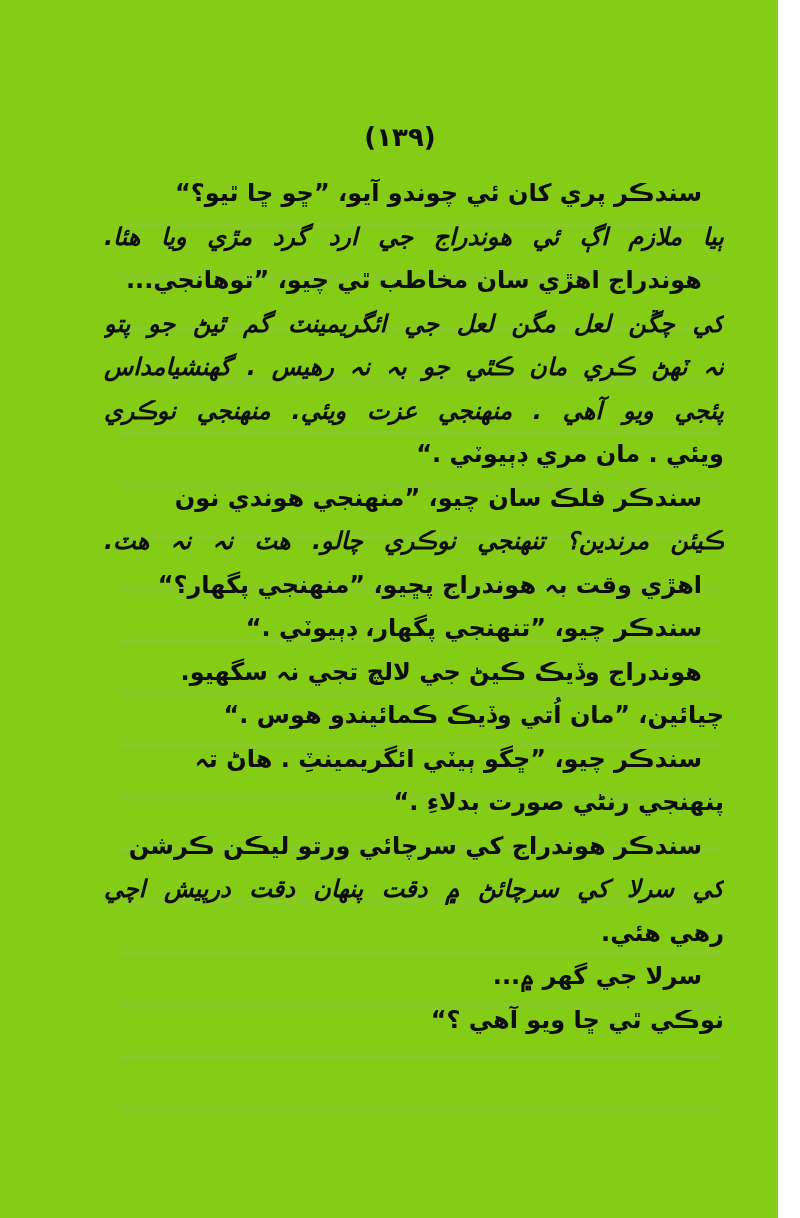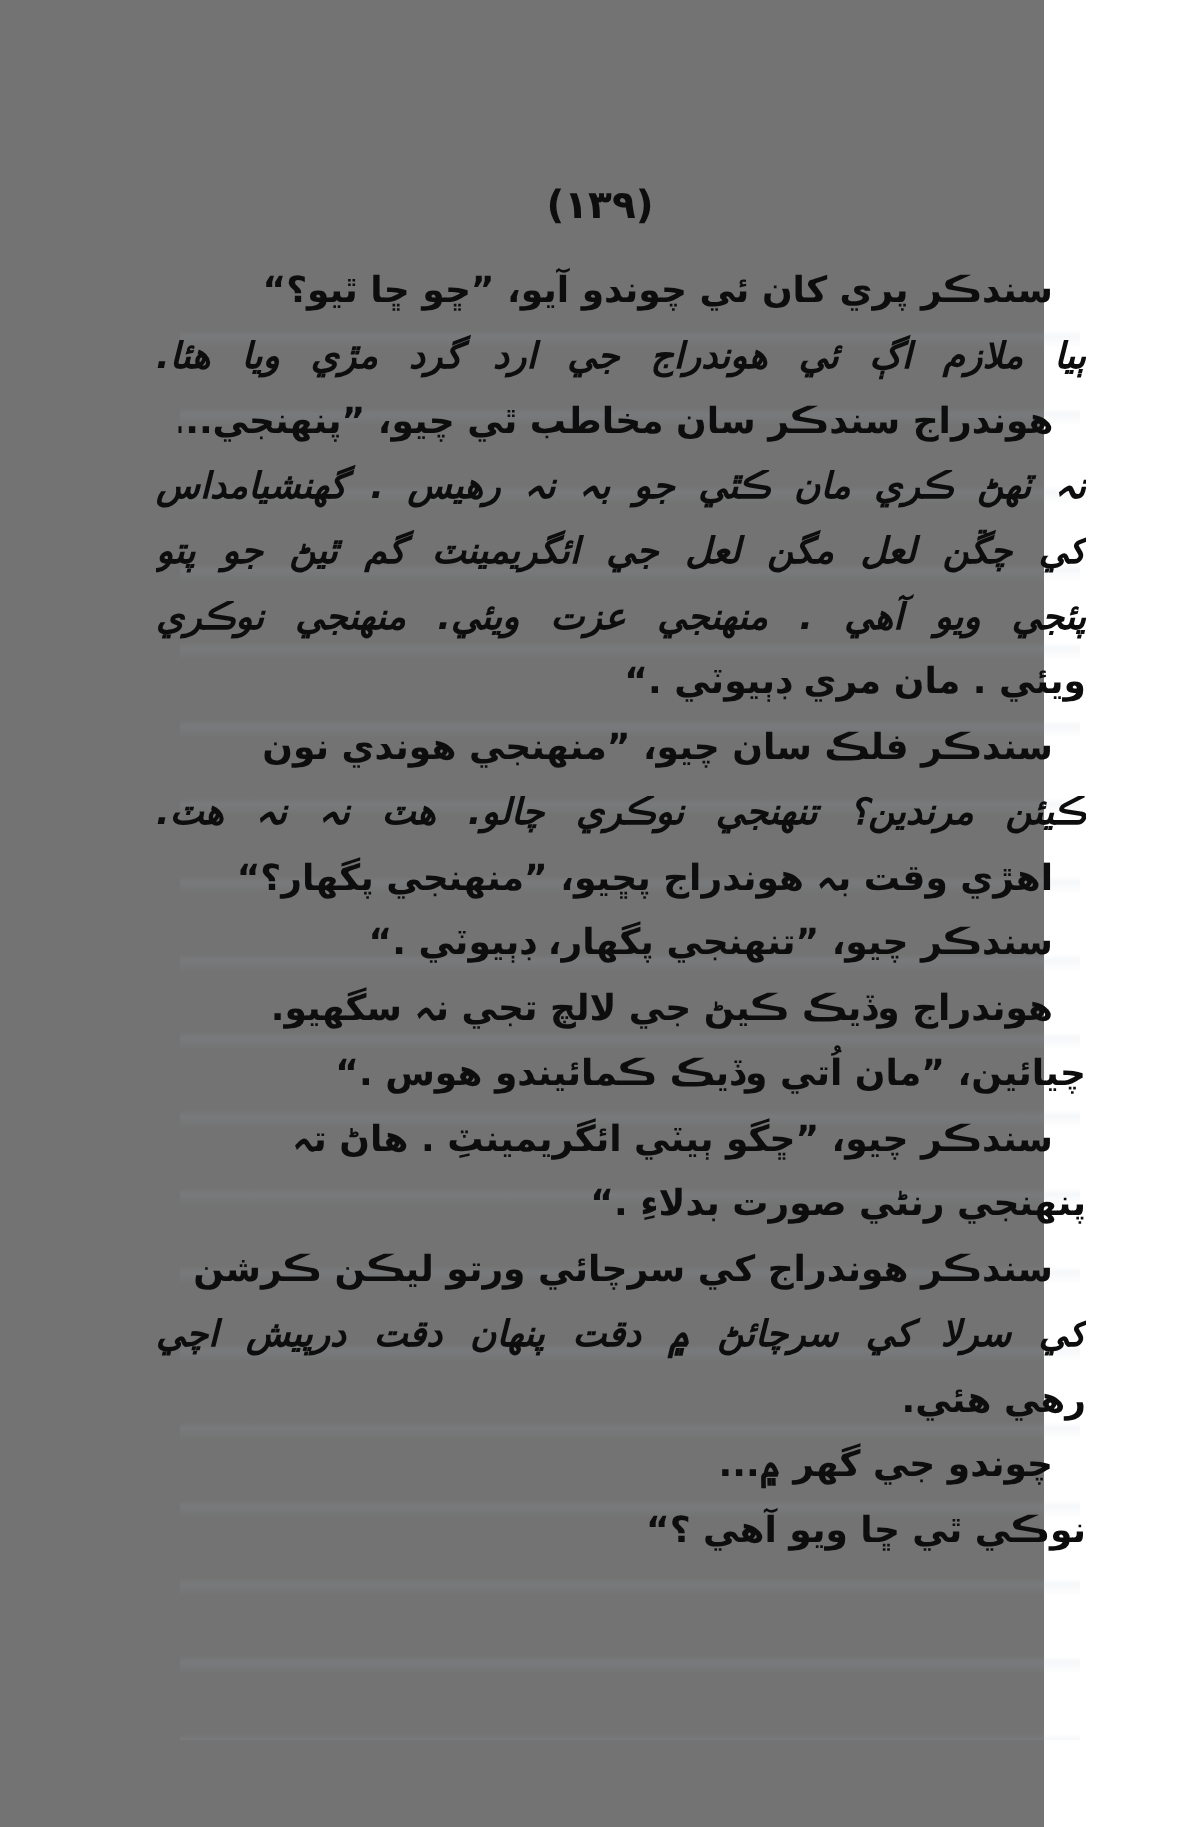--- a/index.html
+++ b/index.html
@@ -11,23 +11,23 @@
       width: 800px;
       height: 1218px;
       position: relative;
       overflow: hidden;
       font-family: "DejaVu Sans", sans-serif;
       color: #111111;
     }
     .page {
       position: absolute;
       left: 0; top: 0;
-      width: 696px;
+      width: 778px;
       height: 1218px;
-      background: #737373;
+      background: #84cc16;
     }
     .bleed {
       position: absolute;
       left: 120px;
       top: 180px;
       width: 600px;
       height: 980px;
       background:
         repeating-linear-gradient(180deg, rgba(170,180,200,0) 0px, rgba(170,180,200,0) 40px, rgba(170,180,200,0.10) 44px, rgba(170,180,200,0) 52px);
       pointer-events: none;
@@ -75,32 +75,32 @@
 <body>
 
 <div class="page">
   <div class="bleed"></div>
 
   <div class="page-number">(١٣٩)</div>
 
   <div class="text-block">
     <div class="line indent">سندڪر پري کان ئي چوندو آيو، ”ڇو ڇا ٿيو؟“</div>
     <div class="line justify">ٻيا ملازم اڳ ئي هوندراج جي ارد گرد مڙي ويا هئا.</div>
-    <div class="line indent">هوندراج سندڪر سان مخاطب ٿي چيو، ”پنهنجي...</div>
+    <div class="line indent">هوندراج اهڙي سان مخاطب ٿي چيو، ”توهانجي...</div>
+    <div class="line justify">کي چڱن لعل مگن لعل جي ائگريمينٽ گم ٿيڻ جو پتو</div>
     <div class="line justify">نہ ٽهڻ ڪري مان ڪٿي جو بہ نہ رهيس . گهنشيامداس</div>
-    <div class="line justify">کي چڱن لعل مگن لعل جي ائگريمينٽ گم ٿيڻ جو پتو</div>
     <div class="line justify">پئجي ويو آهي . منهنجي عزت ويئي. منهنجي نوڪري</div>
     <div class="line">ويئي . مان مري ڊٻيوٽي .“</div>
     <div class="line indent">سندڪر فلڪ سان چيو، ”منهنجي هوندي نون</div>
     <div class="line justify">ڪيئن مرندين؟ تنهنجي نوڪري چالو. هٽ نہ نہ هٽ.</div>
     <div class="line indent">اهڙي وقت بہ هوندراج پڇيو، ”منهنجي پگهار؟“</div>
     <div class="line indent">سندڪر چيو، ”تنهنجي پگهار، ڊٻيوٽي .“</div>
     <div class="line indent">هوندراج وڏيڪ ڪيڻ جي لالچ تجي نہ سگهيو.</div>
     <div class="line">چيائين، ”مان اُتي وڏيڪ ڪمائيندو هوس .“</div>
     <div class="line indent">سندڪر چيو، ”ڇگو ٻيٽي ائگريمينٽِ . هاڻ تہ</div>
     <div class="line">پنهنجي رنڻي صورت بدلاءِ .“</div>
     <div class="line indent">سندڪر هوندراج کي سرچائي ورتو ليڪن ڪرشن</div>
     <div class="line justify">کي سرلا کي سرچائڻ ۾ دقت پنهان دقت درپيش اچي</div>
     <div class="line">رهي هئي.</div>
-    <div class="line indent">چوندو جي گهر ۾...</div>
+    <div class="line indent">سرلا جي گهر ۾...</div>
     <div class="line">نوڪي ٿي ڇا ويو آهي ؟“</div>
   </div>
 </div>
 
 </body></html>

